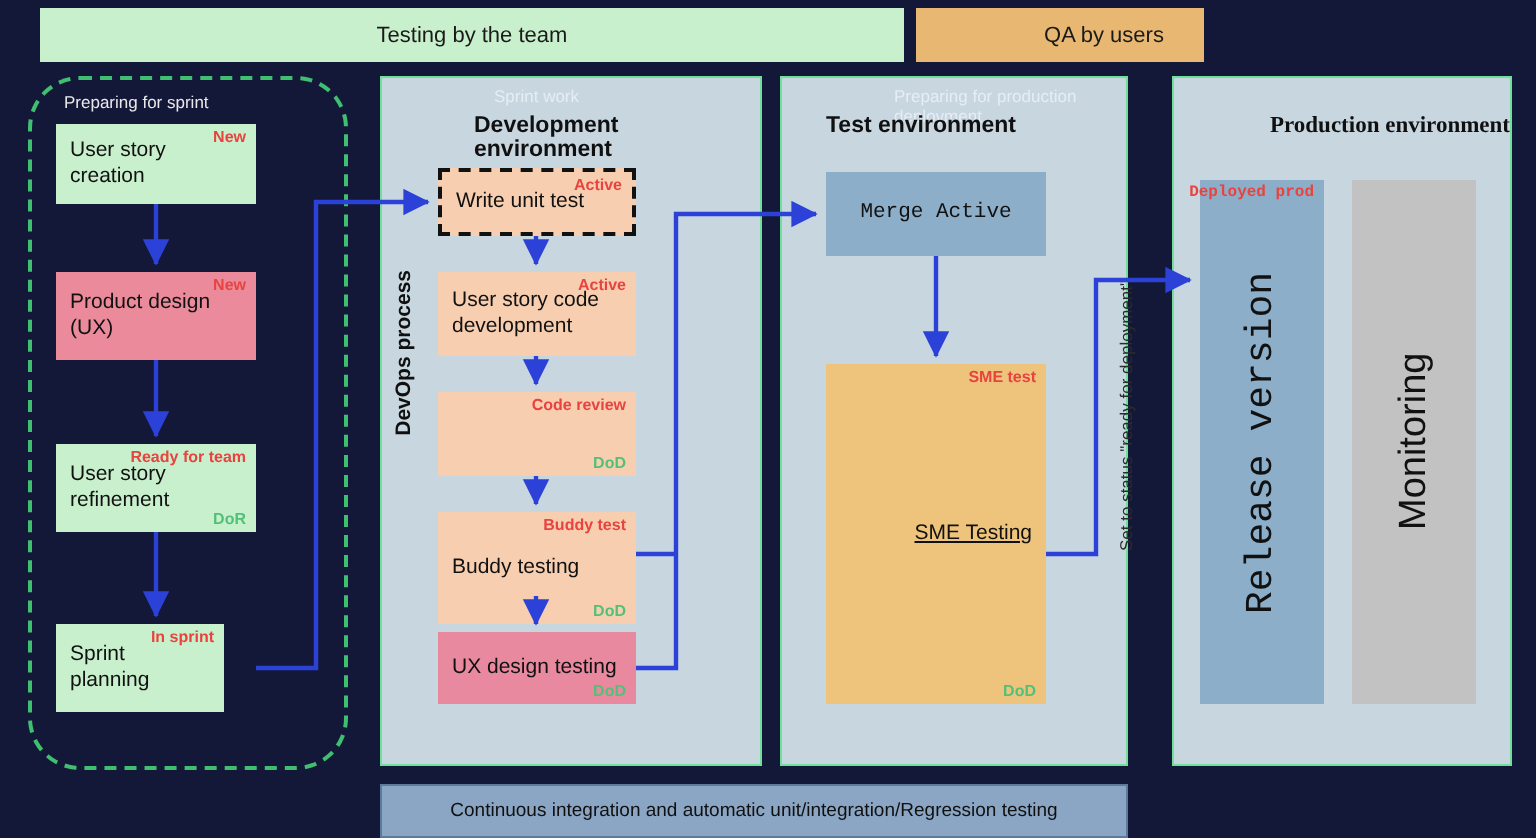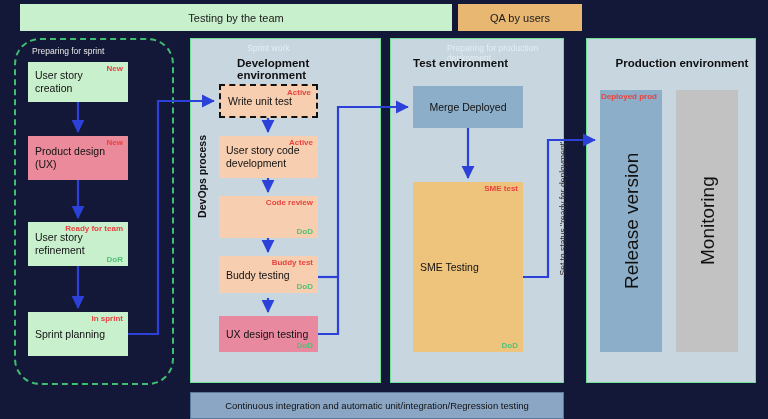--- a/index.html
+++ b/index.html
@@ -12,21 +12,21 @@
   }
   .stage{position:absolute;left:0;top:0;width:768px;height:419px;}
 
   
   .banner{
     position:absolute;height:27px;
     display:flex;align-items:center;justify-content:center;
     font-size:11px;color:#1a1a1a;
   }
   #banner-team{left:20px;top:4px;width:432px;background:#c9f0cd;}
-  #banner-qa{left:458px;top:4px;width:124px;background:#e8b772;}
+  #banner-qa{left:458px;top:4px;width:100px;background:#e8b772;padding-left:44px;}
 
   
   #group-prep{
     position:absolute;left:14px;top:38px;width:156px;height:343px;
     border:2px dashed #3fbf6f;border-radius:26px;background:transparent;
   }
   #group-prep-label{
     position:absolute;left:32px;top:46px;font-size:8.5px;color:#e8e8e8;
   }
 
@@ -40,21 +40,21 @@
 
   .panel-eyebrow{
     position:absolute;left:8px;top:4px;font-size:8.5px;color:#e4eef4;margin-left:48px;
   }
   .panel-title{
     position:absolute;left:0;right:0;top:18px;text-align:center;
     font-size:11.5px;font-weight:bold;color:#101010;
   }
   #panel-dev .panel-title{text-align:left;left:20px;padding-left:26px;}
   #panel-test .panel-title{text-align:left;left:22px;}
-  #panel-prod .panel-title{text-align:center;left:22px;}
+  #panel-prod .panel-title{text-align:right;left:22px;font-family:Liberation Serif, serif;}
 
   
   .vlabel{
     position:absolute;writing-mode:vertical-rl;transform:rotate(180deg);
     font-size:10.5px;font-weight:bold;color:#101010;white-space:nowrap;
   }
   #label-devops{left:196px;top:135px;}
   #label-ready{
     left:558px;top:140px;font-weight:normal;font-size:8.5px;color:#2b2b2b;
   }
@@ -74,42 +74,42 @@
   }
   .tag-bot{
     position:absolute;right:5px;bottom:2px;font-size:8px;
     color:#52c178;font-weight:bold;white-space:nowrap;
   }
 
   .c-green{background:#c9f0cd;}
   .c-pink{background:#eb8a9b;}
   .c-peach{background:#f7cfb0;}
   .c-rose{background:#e8899f;}
-  .c-steel{background:#8caec8;}
+  .c-steel{background:#8caec8;font-family:Liberation Mono, monospace;}
   .c-amber{background:#eec47d;}
   .c-grey{background:#c2c2c2;}
   .dashed-border{border:2px dashed #111;}
 
   
   #n-user-story-creation{left:28px;top:62px;width:100px;height:40px;}
   #n-product-design{left:28px;top:136px;width:100px;height:44px;}
   #n-user-story-refine{left:28px;top:222px;width:100px;height:44px;}
-  #n-sprint-planning{left:28px;top:312px;width:100px;height:44px;text-decoration:underline;}
+  #n-sprint-planning{left:28px;top:312px;width:84px;height:44px;text-decoration:underline;}
 
   
   #n-write-unit-test{left:219px;top:84px;width:99px;height:34px;}
   #n-us-code-dev{left:219px;top:136px;width:99px;height:42px;}
   #n-code-review{left:219px;top:196px;width:99px;height:42px;}
-  #n-buddy-testing{left:219px;top:256px;width:99px;height:37px;padding-left:21px;}
+  #n-buddy-testing{left:219px;top:256px;width:99px;height:56px;padding-left:21px;}
   #n-ux-design-testing{left:219px;top:316px;width:99px;height:36px;}
 
   
   #n-merge-release{left:413px;top:86px;width:110px;height:42px;}
   #n-sme-testing{left:413px;top:182px;width:110px;height:170px;}
-  #n-sme-testing .node-text{text-align:left;}
+  #n-sme-testing .node-text{text-align:right;text-decoration:underline;}
 
   
   #n-release-version{left:600px;top:90px;width:62px;height:262px;}
   #n-monitoring{left:676px;top:90px;width:62px;height:262px;}
   .node.vert .node-text{
     writing-mode:vertical-rl;transform:rotate(180deg);
     left:0;right:0;top:0;bottom:0;height:100%;
     display:flex;align-items:center;justify-content:center;
     font-size:19px;
   }
@@ -188,21 +188,21 @@
     <span class="node-text">UX design testing</span>
     <span class="tag-bot">DoD</span>
   </div>
 
   <div class="panel" id="panel-test">
     <span class="panel-eyebrow">Preparing for production deployment</span>
     <span class="panel-title">Test environment</span>
   </div>
 
   <div class="node c-steel" id="n-merge-release">
-    <span class="node-text" style="text-align:center;">Merge Deployed</span>
+    <span class="node-text" style="text-align:center;">Merge Active</span>
   </div>
 
   <div class="node c-amber" id="n-sme-testing">
     <span class="tag-top">SME test</span>
     <span class="node-text">SME Testing</span>
     <span class="tag-bot">DoD</span>
   </div>
 
   <div class="vlabel" id="label-ready">Set to status "ready for deployment"</div>
 

